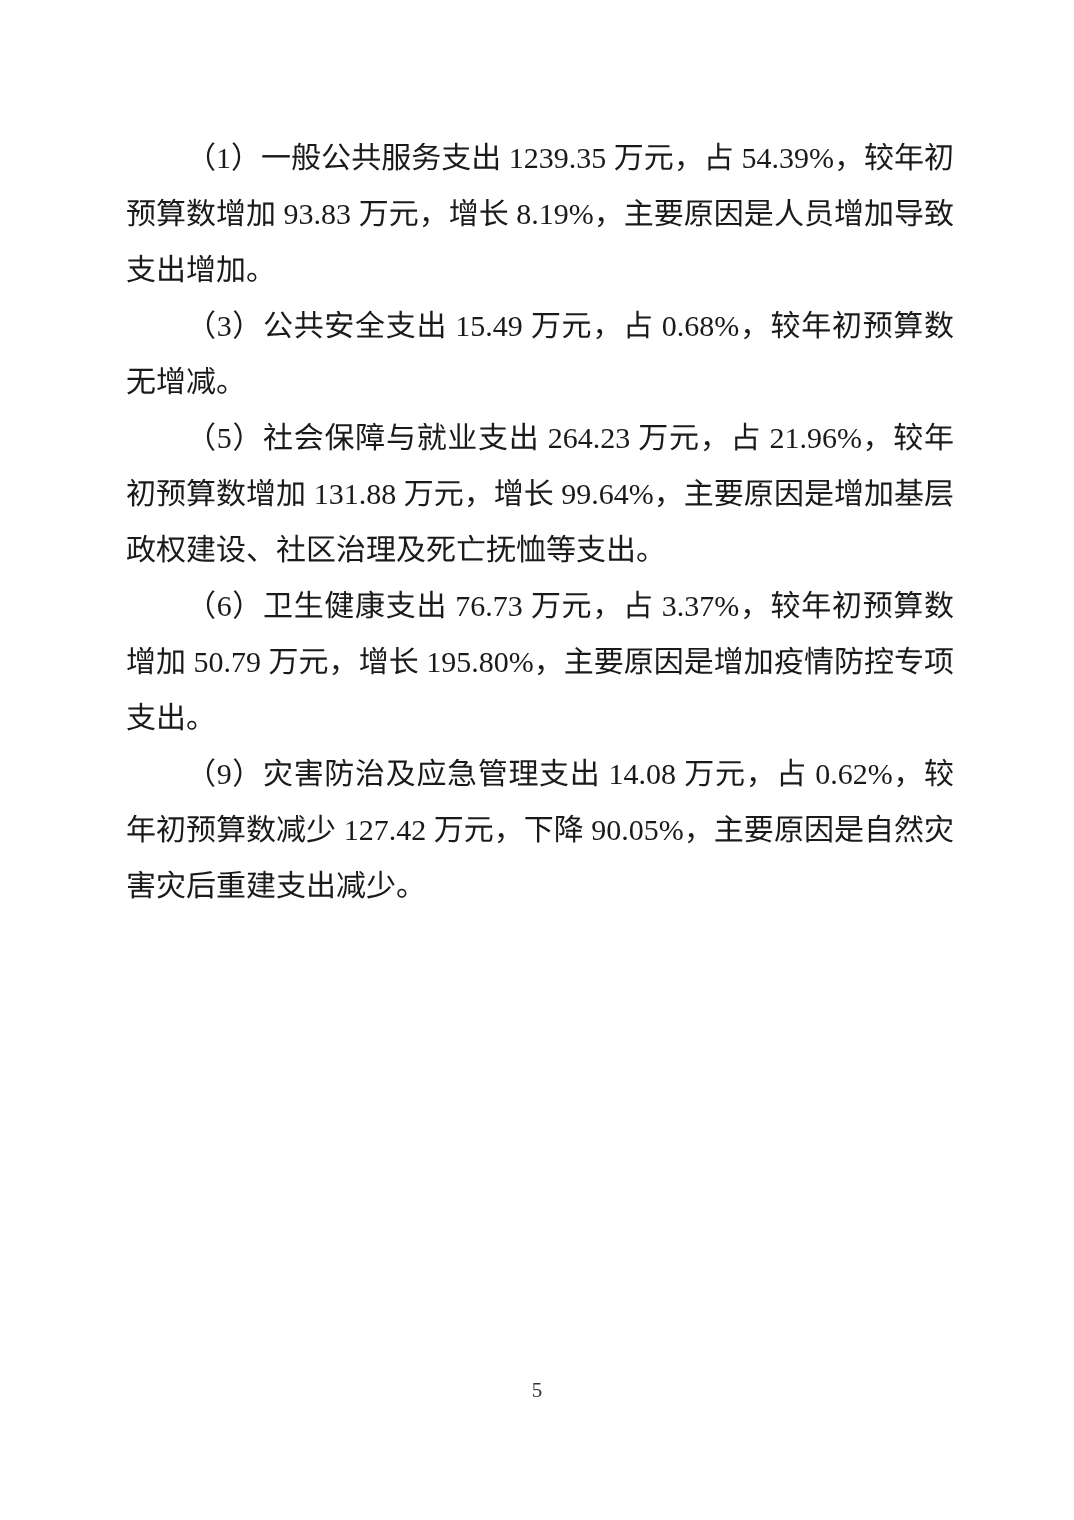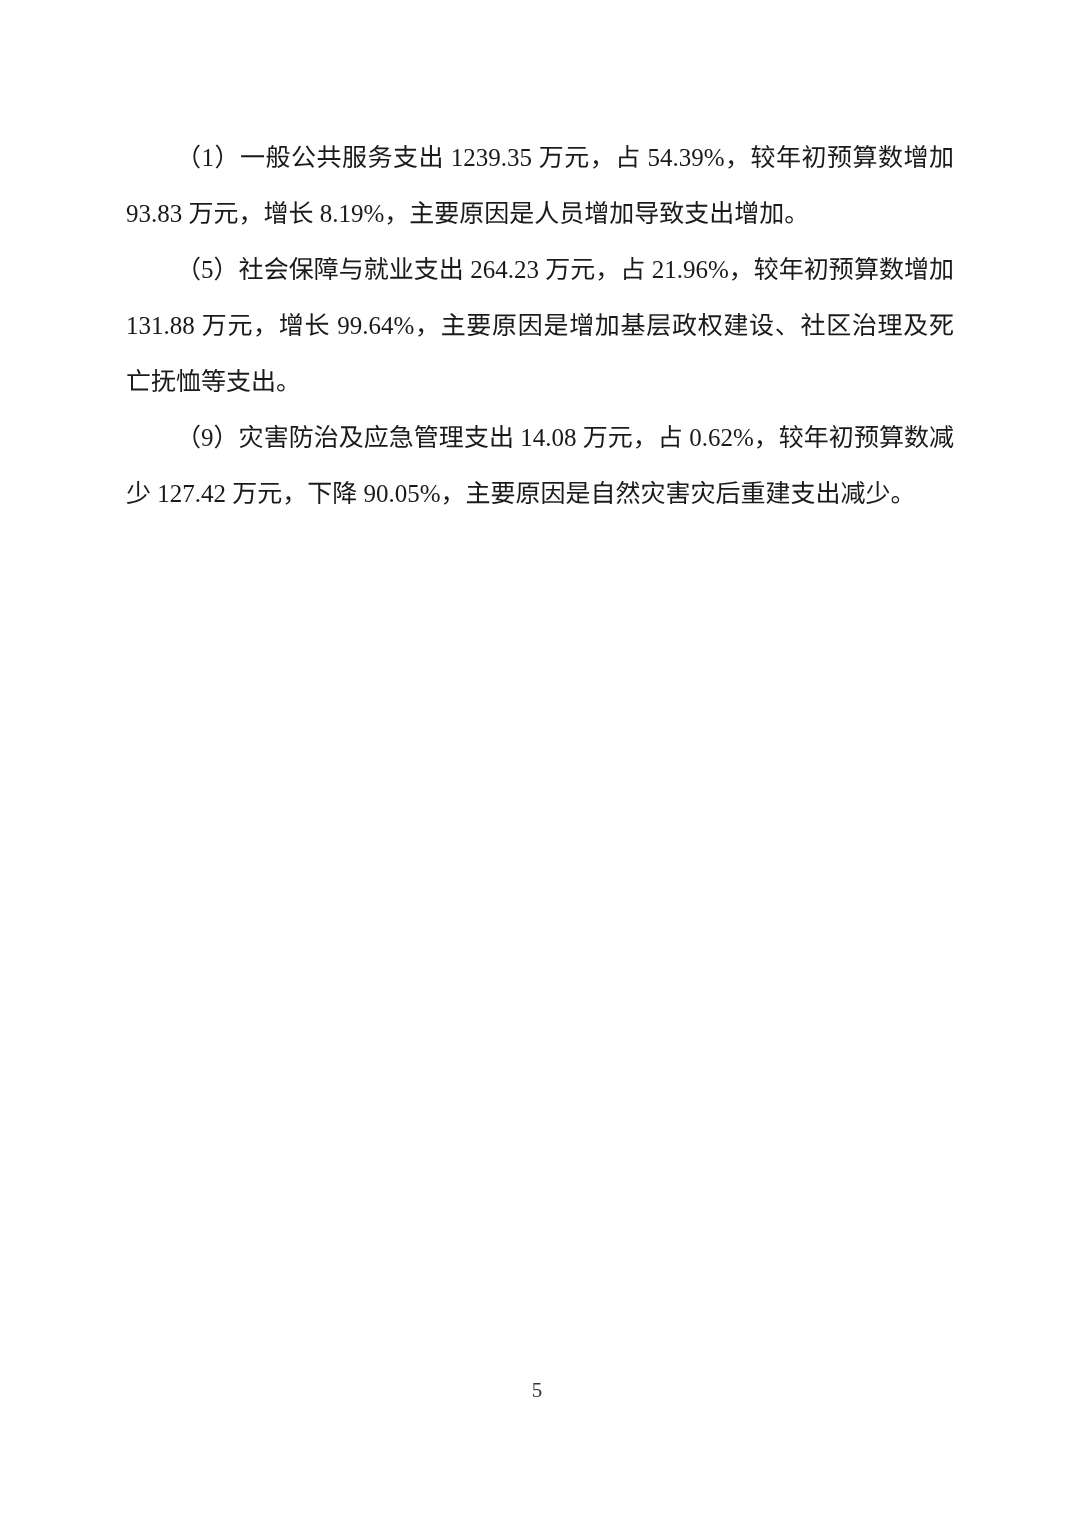--- a/index.html
+++ b/index.html
@@ -17,21 +17,21 @@
   .page {
     position: absolute;
     inset: 0;
     background: #ffffff;
   }
   .content {
     padding: 130px 120px 0 126px;
   }
   p.para {
     margin: 0;
-    font-size: 25px;
+    font-size: 30px;
     line-height: 56px;
     color: #1a1a1a;
     text-align: justify;
     text-justify: inter-ideograph;
     text-indent: 2em;
     word-break: break-all;
   }
   .footer {
     position: absolute;
     top: 1378px;
@@ -44,19 +44,21 @@
     color: #333333;
     font-family: "Liberation Serif", "DejaVu Serif", serif;
   }
 </style>
 </head>
 <body>
 
 <div class="page">
   <div class="content">
     <p class="para">（1）一般公共服务支出 1239.35 万元，占 54.39%，较年初预算数增加 93.83 万元，增长 8.19%，主要原因是人员增加导致支出增加。</p>
+    <p class="para">（3）公共安全支出 15.49 万元，占 0.68%，较年初预算数无增减。</p>
     <p class="para">（5）社会保障与就业支出 264.23 万元，占 21.96%，较年初预算数增加 131.88 万元，增长 99.64%，主要原因是增加基层政权建设、社区治理及死亡抚恤等支出。</p>
+    <p class="para">（6）卫生健康支出 76.73 万元，占 3.37%，较年初预算数增加 50.79 万元，增长 195.80%，主要原因是增加疫情防控专项支出。</p>
     <p class="para">（9）灾害防治及应急管理支出 14.08 万元，占 0.62%，较年初预算数减少 127.42 万元，下降 90.05%，主要原因是自然灾害灾后重建支出减少。</p>
   </div>
   <div class="footer">
     <span class="page-number">5</span>
   </div>
 </div>
 
 </body></html>

